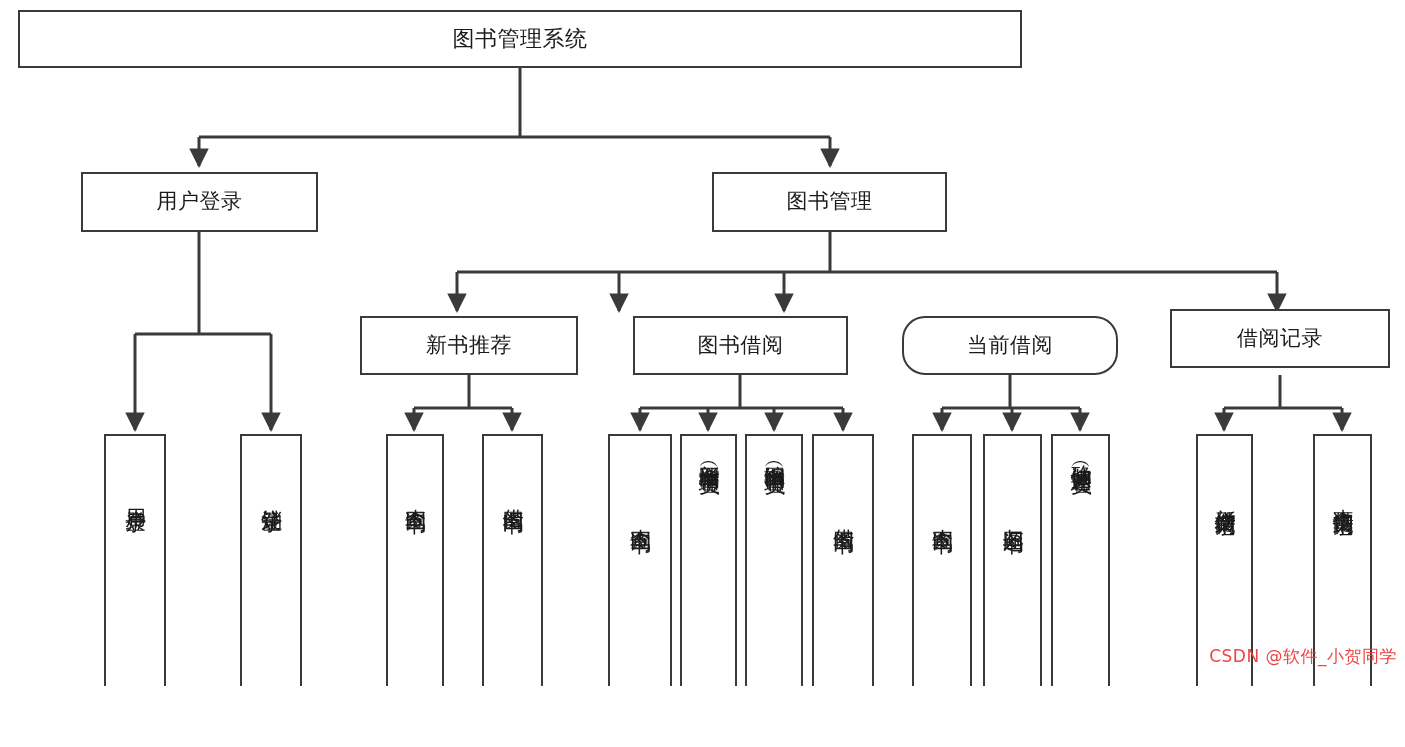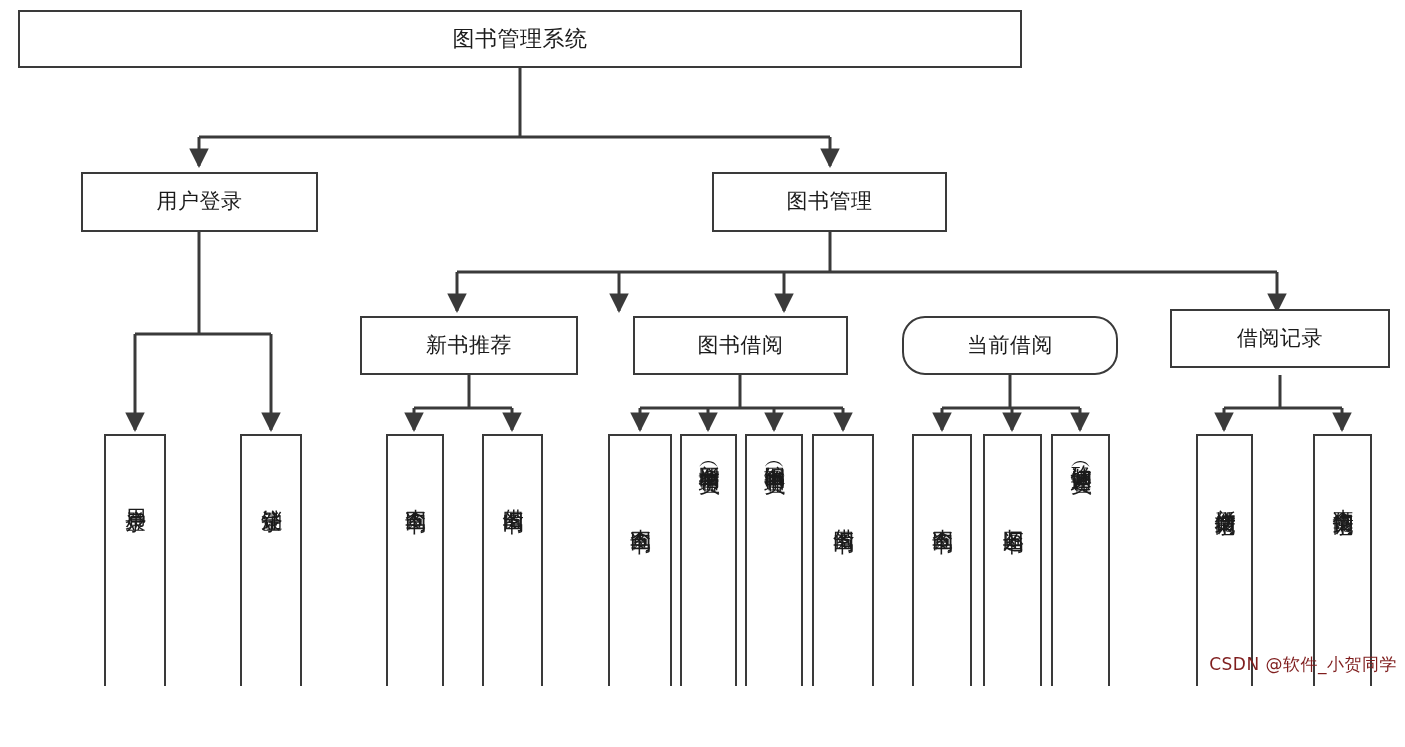--- a/index.html
+++ b/index.html
@@ -66,23 +66,23 @@
   }
   .node-leaf.leaf-mid2 .node-label {
     margin-top: 66px;
   }
   .node-leaf.leaf-top .node-label {
     margin-top: 2px;
   }
   .watermark {
     position: absolute;
     right: 8px;
-    bottom: 10px;
+    bottom: 18px;
     font-size: 17px;
-    color: #7f1d1d;
+    color: #ef4444;
     letter-spacing: 0.5px;
     white-space: nowrap;
     user-select: none;
   }
 </style>
 </head>
 <body>
 
 <div id="diagram-root">
 

